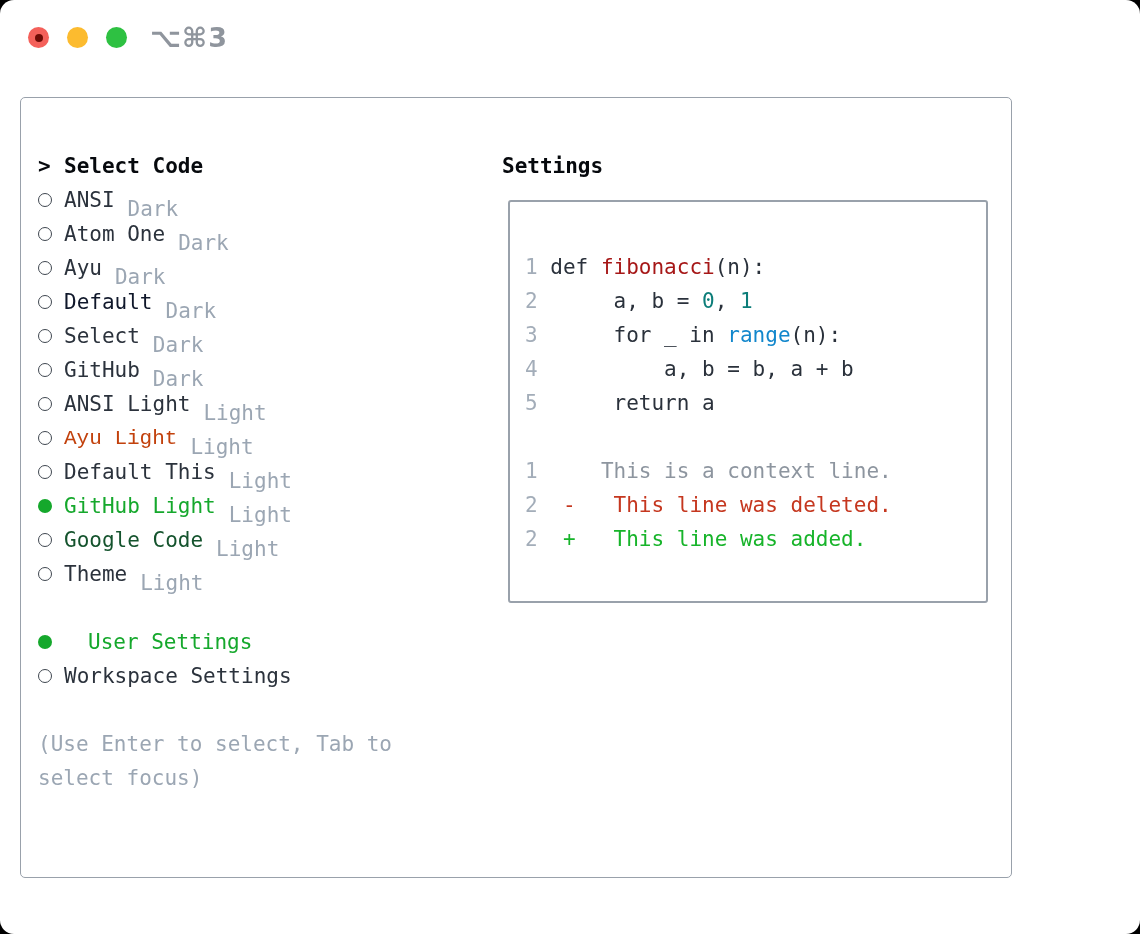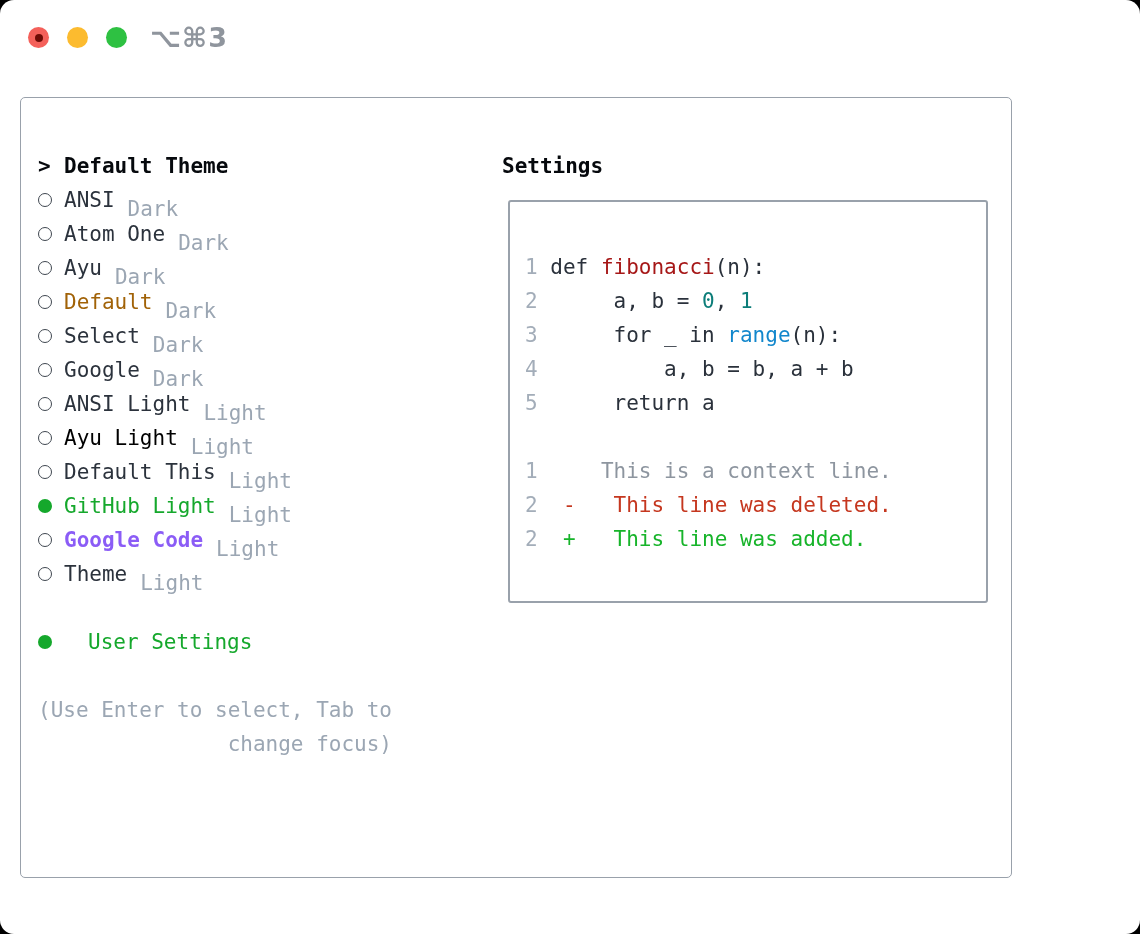--- a/index.html
+++ b/index.html
@@ -33,21 +33,21 @@
   .row{display:flex;align-items:center;height:34px;white-space:pre;}
   .marker{width:26px;display:flex;align-items:center;flex:0 0 26px;}
   .prompt{font-weight:bold;color:#06090d;font-size:21px;line-height:34px;}
   .circle{width:12px;height:12px;border:1.8px solid #3f4750;border-radius:50%;box-sizing:content-box;}
   .circle.filled{border-color:transparent;}
   .hdr{font-weight:bold;color:#06090d;}
   .name{color:#2b323c;text-align:right;}
   .tag{margin-left:13px;margin-top:18px;}
   .section-label{color:#101419;}
   .spacer{height:34px;}
-  .hint{font-size:21px;line-height:34px;white-space:pre;text-align:right;}
+  .hint{font-size:21px;line-height:34px;white-space:pre;}
   
   .preview-label{position:absolute;left:502px;top:149px;height:34px;line-height:34px;
     font-size:21px;font-weight:bold;color:#06090d;}
   .preview-box{
     position:absolute;left:508px;top:200px;width:480px;height:403px;
     border:2px solid #99a1ab;border-radius:3px;box-sizing:border-box;background:#fff;
   }
   .code{
     position:absolute;left:525px;top:216px;font-size:21px;line-height:34px;
     white-space:pre;
@@ -64,42 +64,43 @@
     <div class="tl tl-min"></div>
     <div class="tl tl-zoom"></div>
     <div class="win-title">⌥⌘3</div>
   </div>
 
   <div class="panel"></div>
 
   <div class="left-col">
     <div class="row">
       <span class="marker"><span class="prompt">&gt;</span></span>
-      <span class="hdr">Default Theme</span>
+      <span class="hdr">Select Code</span>
     </div>
     <div id="theme-rows">
         <div class="row"><span class="marker"><span class="circle"></span></span><span class="name" style="color: rgb(43, 50, 60);">ANSI</span><span class="tag" style="color: rgb(155, 166, 179);">Dark</span></div>
         <div class="row"><span class="marker"><span class="circle"></span></span><span class="name" style="color: rgb(43, 50, 60);">Atom One</span><span class="tag" style="color: rgb(155, 166, 179);">Dark</span></div>
         <div class="row"><span class="marker"><span class="circle"></span></span><span class="name" style="color: rgb(43, 50, 60);">Ayu</span><span class="tag" style="color: rgb(155, 166, 179);">Dark</span></div>
-        <div class="row"><span class="marker"><span class="circle"></span></span><span class="name" style="color: #a16207;">Default</span><span class="tag" style="color: rgb(155, 166, 179);">Dark</span></div>
+        <div class="row"><span class="marker"><span class="circle"></span></span><span class="name" style="color: #0f172a;">Default</span><span class="tag" style="color: rgb(155, 166, 179);">Dark</span></div>
         <div class="row"><span class="marker"><span class="circle"></span></span><span class="name" style="color: rgb(43, 50, 60);">Select</span><span class="tag" style="color: rgb(155, 166, 179);">Dark</span></div>
-        <div class="row"><span class="marker"><span class="circle"></span></span><span class="name" style="color: rgb(43, 50, 60);">Google</span><span class="tag" style="color: rgb(155, 166, 179);">Dark</span></div>
+        <div class="row"><span class="marker"><span class="circle"></span></span><span class="name" style="color: rgb(43, 50, 60);">GitHub</span><span class="tag" style="color: rgb(155, 166, 179);">Dark</span></div>
         <div class="row"><span class="marker"><span class="circle"></span></span><span class="name" style="color: rgb(43, 50, 60);">ANSI Light</span><span class="tag" style="color: rgb(155, 166, 179);">Light</span></div>
-        <div class="row"><span class="marker"><span class="circle"></span></span><span class="name" style="color: #000000;">Ayu Light</span><span class="tag" style="color: rgb(155, 166, 179);">Light</span></div>
+        <div class="row"><span class="marker"><span class="circle"></span></span><span class="name" style="color: #c2410c; font-family: Liberation Mono, monospace;">Ayu Light</span><span class="tag" style="color: rgb(155, 166, 179);">Light</span></div>
         <div class="row"><span class="marker"><span class="circle"></span></span><span class="name" style="color: rgb(43, 50, 60);">Default This</span><span class="tag" style="color: rgb(155, 166, 179);">Light</span></div>
         <div class="row"><span class="marker"><span class="circle filled" style="background: rgb(21, 168, 44);"></span></span><span class="name" style="color: rgb(21, 168, 44);">GitHub Light</span><span class="tag" style="color: rgb(155, 166, 179);">Light</span></div>
-        <div class="row"><span class="marker"><span class="circle"></span></span><span class="name" style="color: #8b5cf6; font-weight: bold;">Google Code</span><span class="tag" style="color: rgb(155, 166, 179);">Light</span></div>
+        <div class="row"><span class="marker"><span class="circle"></span></span><span class="name" style="color: #14532d;">Google Code</span><span class="tag" style="color: rgb(155, 166, 179);">Light</span></div>
         <div class="row"><span class="marker"><span class="circle"></span></span><span class="name" style="color: rgb(43, 50, 60);">Theme</span><span class="tag" style="color: rgb(155, 166, 179);">Light</span></div>
       </div>
     <div class="spacer"></div>
     <div id="apply-rows">
         <div class="row"><span class="marker"><span class="circle filled" style="background: rgb(21, 168, 44);"></span></span><span class="name" style="color: rgb(21, 168, 44); margin-left: 24px;">User Settings</span></div>
+        <div class="row"><span class="marker"><span class="circle"></span></span><span class="name" style="color: rgb(43, 50, 60);">Workspace Settings</span></div>
       </div>
     <div class="spacer"></div>
     <div class="hint" style="color: rgb(155, 166, 179);">(Use Enter to select, Tab to</div>
-    <div class="hint" style="color: rgb(155, 166, 179);">change focus)</div>
+    <div class="hint" style="color: rgb(155, 166, 179);">select focus)</div>
   </div>
 
   <div class="preview-label">Settings</div>
   <div class="preview-box"></div>
   <div class="code" id="preview-code"><div class="pline">&nbsp;</div><div class="pline"><span style="color: rgb(163, 173, 185);">1</span><span style="color: rgb(42, 49, 59);"> def </span><span style="color: rgb(166, 23, 23);">fibonacci</span><span style="color: rgb(42, 49, 59);">(n):</span></div><div class="pline"><span style="color: rgb(163, 173, 185);">2</span><span style="color: rgb(42, 49, 59);">      a, b = </span><span style="color: rgb(12, 125, 121);">0</span><span style="color: rgb(42, 49, 59);">, </span><span style="color: rgb(12, 125, 121);">1</span></div><div class="pline"><span style="color: rgb(163, 173, 185);">3</span><span style="color: rgb(42, 49, 59);">      for _ in </span><span style="color: rgb(18, 135, 204);">range</span><span style="color: rgb(42, 49, 59);">(n):</span></div><div class="pline"><span style="color: rgb(163, 173, 185);">4</span><span style="color: rgb(42, 49, 59);">          a, b = b, a + b</span></div><div class="pline"><span style="color: rgb(163, 173, 185);">5</span><span style="color: rgb(42, 49, 59);">      return a</span></div><div class="pline">&nbsp;</div><div class="pline"><span style="color: rgb(163, 173, 185);">1</span><span style="color: rgb(42, 49, 59);">     </span><span style="color: rgb(141, 149, 159);">This is a context line.</span></div><div class="pline"><span style="color: rgb(163, 173, 185);">2</span><span style="color: rgb(42, 49, 59);">  </span><span style="color: rgb(197, 55, 31);">-   This line was deleted.</span></div><div class="pline"><span style="color: rgb(163, 173, 185);">2</span><span style="color: rgb(42, 49, 59);">  </span><span style="color: rgb(23, 180, 42);">+   This line was added.</span></div></div>
 
 </div>
 
 </body></html>

